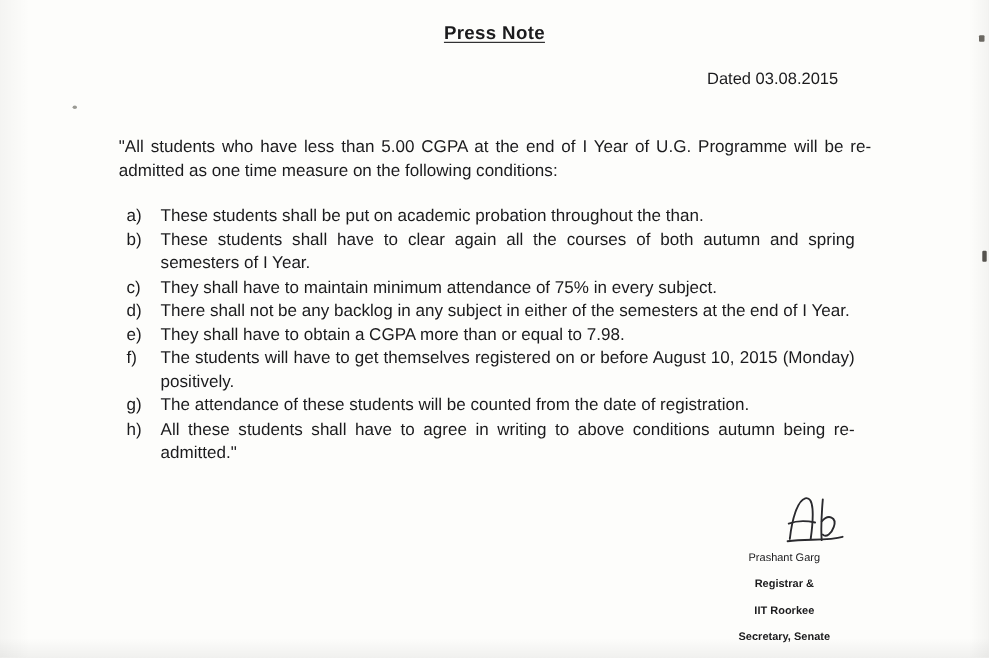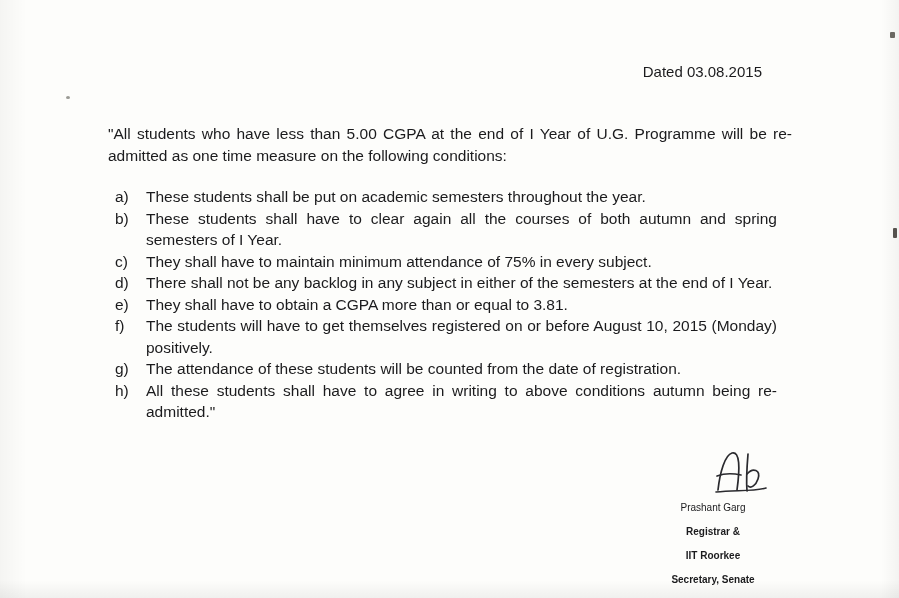--- a/index.html
+++ b/index.html
@@ -103,45 +103,46 @@
   }
   .speck-1 { left: 66px; top: 96px; width: 4px; height: 3px; }
   .speck-2 { left: 893px; top: 228px; width: 4px; height: 10px; border-radius: 1px; background: #55524e; }
   .speck-3 { left: 890px; top: 32px; width: 5px; height: 6px; border-radius: 1px; background: #6b6862; }
 </style>
 </head>
 <body>
 
 <div class="page">
 
+  <h1 class="title">Press Note</h1>
 
   <div class="date">Dated 03.08.2015</div>
 
   <p class="intro">"All students who have less than 5.00 CGPA at the end of I Year of U.G. Programme will be re-admitted as one time measure on the following conditions:</p>
 
   <ol class="conditions">
     <li class="condition">
       <span class="cond-label">a)</span>
-      <span class="cond-text">These students shall be put on academic semesters throughout the year.</span>
+      <span class="cond-text">These students shall be put on academic probation throughout the than.</span>
     </li>
     <li class="condition">
       <span class="cond-label">b)</span>
       <span class="cond-text">These students shall have to clear again all the courses of both autumn and spring semesters of I Year.</span>
     </li>
     <li class="condition">
       <span class="cond-label">c)</span>
       <span class="cond-text">They shall have to maintain minimum attendance of 75% in every subject.</span>
     </li>
     <li class="condition">
       <span class="cond-label">d)</span>
       <span class="cond-text">There shall not be any backlog in any subject in either of the semesters at the end of I Year.</span>
     </li>
     <li class="condition">
       <span class="cond-label">e)</span>
-      <span class="cond-text">They shall have to obtain a CGPA more than or equal to 3.81.</span>
+      <span class="cond-text">They shall have to obtain a CGPA more than or equal to 7.98.</span>
     </li>
     <li class="condition">
       <span class="cond-label">f)</span>
       <span class="cond-text">The students will have to get themselves registered on or before August 10, 2015 (Monday) positively.</span>
     </li>
     <li class="condition">
       <span class="cond-label">g)</span>
       <span class="cond-text">The attendance of these students will be counted from the date of registration.</span>
     </li>
     <li class="condition">

